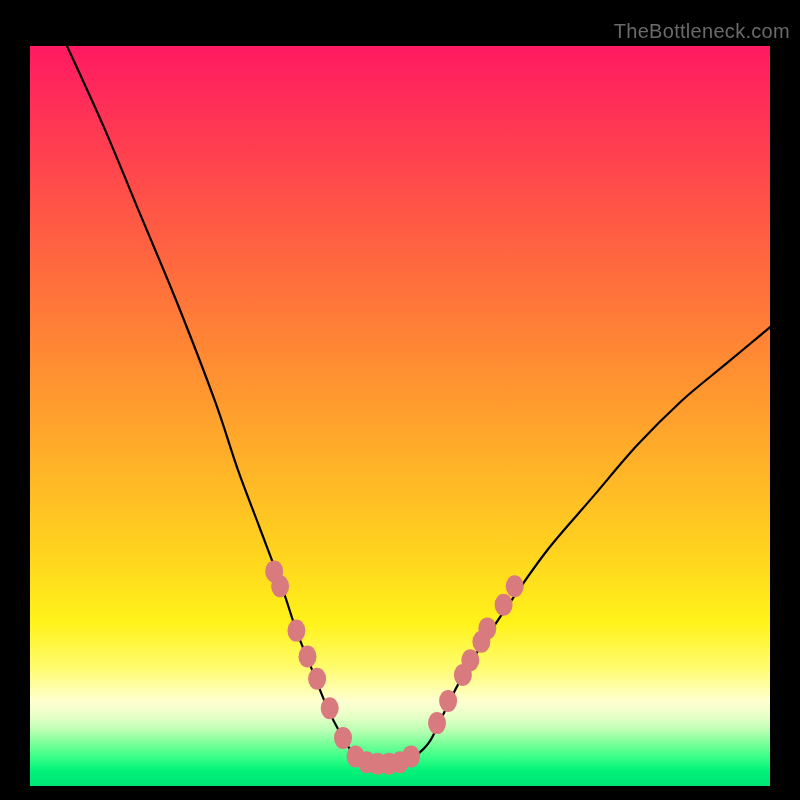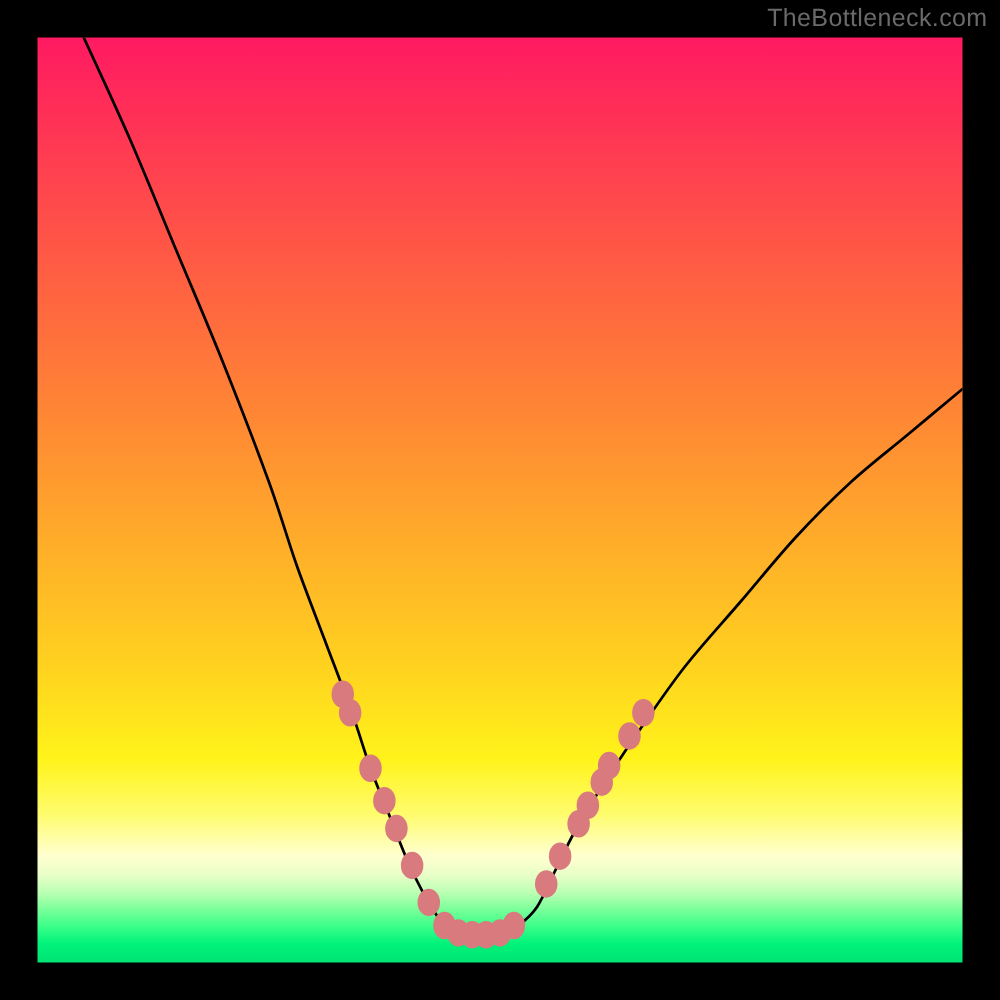--- a/index.html
+++ b/index.html
@@ -9,20 +9,21 @@
     height: 800px;
     background: #000;
     overflow: hidden;
     font-family: Arial, Helvetica, sans-serif;
   }
   .frame {
     position: relative;
     width: 800px;
     height: 700px;
     background: #000;
+    margin-top: 16px;
   }
   .plot-area {
     position: absolute;
     left: 30px;
     top: 30px;
     width: 740px;
     height: 740px;
     
     background: linear-gradient(to bottom,
       #ff1a62 0%,

